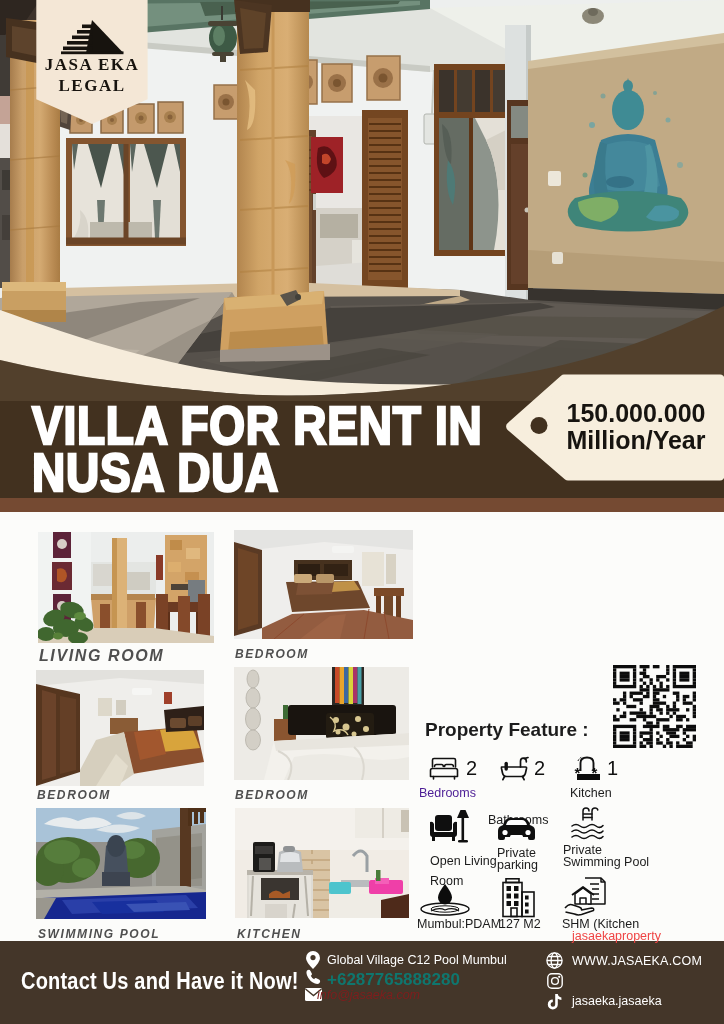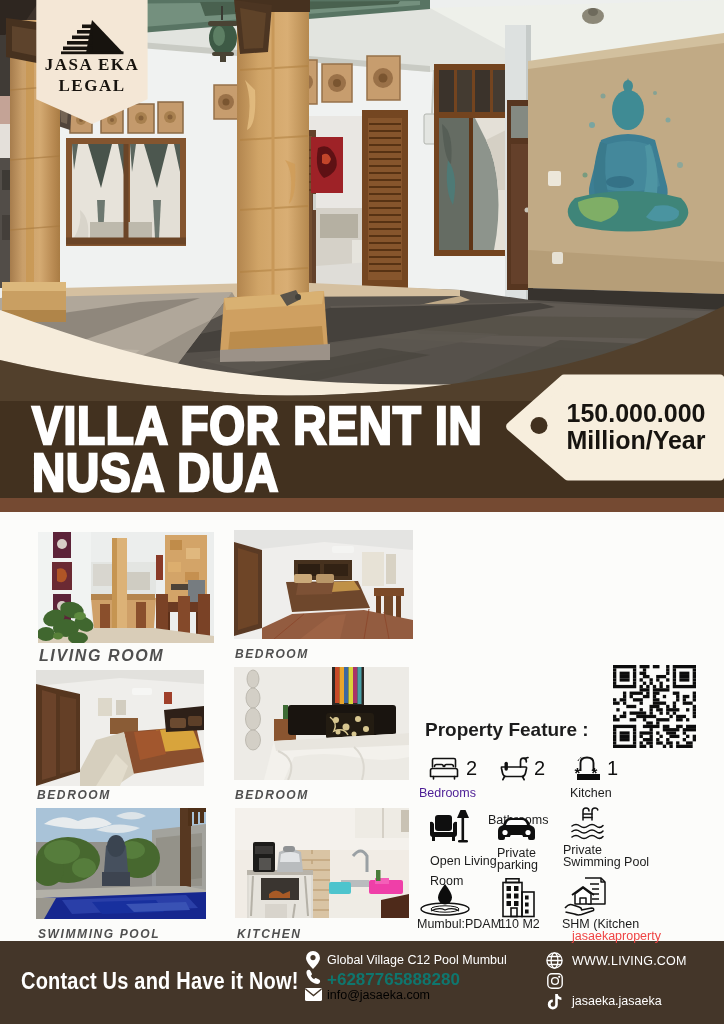--- a/index.html
+++ b/index.html
@@ -897,21 +897,21 @@
     <rect x="8.5" y="15.5" width="4.5" height="5"></rect>
       <rect x="16" y="15.5" width="4.5" height="5"></rect>
     <rect x="8.5" y="23" width="4.5" height="5"></rect>
       <rect x="16" y="23" width="4.5" height="5"></rect>
     <rect x="27" y="17.5" width="3.6" height="4"></rect>
       <rect x="27" y="24.5" width="3.6" height="4"></rect>
     <rect x="27" y="31.5" width="3.6" height="4"></rect>
   </g>
 </svg>
 
-<div class="abs" style="left:499px;top:917px;font-size:12.5px;color:#1c1c1c;">110 M2</div>
+<div class="abs" style="left:499px;top:917px;font-size:12.5px;color:#1c1c1c;">127 M2</div>
 
 <svg class="abs" style="left:563px;top:876px" width="44" height="42" viewBox="0 0 44 42">
   <g fill="none" stroke="#111" stroke-width="1.5" stroke-linejoin="round">
     <path d="M22 2 h16 l4 4 v22 h-17"></path>
     <path d="M38 2 v4 h4"></path>
     <path d="M27 8 h9 M29 13 h7 M29 18 h7 M29 23 h7"></path>
     <path d="M12 18 l8-6 8 6 v10 h-16 z" fill="#fff"></path>
     <path d="M17 28 v-6 h6 v6"></path>
     <path d="M9 19 l11-8 11 8" stroke-width="1.8"></path>
     <path d="M2 32 q4-5 8-3 l6 2 q3 1 2.5 3 l10-2 q3 0 2 2.5 l-12 4 q-4 1-7-.5 l-9-2"></path>
@@ -935,31 +935,31 @@
   <path d="M1 1.5 Q3.5 0 4.5 2 L5.8 4.6 Q6.3 6 4.8 6.8 Q5.8 9.3 8.2 10.2 Q9 8.7 10.4 9.2 L13 10.5 Q15 11.5 13.5 14 Q12 15.5 9 14.5 Q3.5 12.5 1.2 6.8 Q-0.2 3.5 1 1.5Z" fill="#fff"></path>
 </svg>
 
 <div class="abs" style="left:327px;top:970px;color:#0f766e;font-size:17px;font-weight:bold;">+6287765888280</div>
 
 <svg class="abs" style="left:305px;top:988px" width="17" height="13" viewBox="0 0 17 13">
   <rect x="0" y="0" width="17" height="13" rx="1.5" fill="#fff"></rect>
   <path d="M0.5 1 L8.5 7.5 L16.5 1" stroke="#443629" stroke-width="1.4" fill="none"></path>
 </svg>
 
-<div class="abs" style="left:327px;top:988px;color:#000000;font-size:12.5px;">info@jasaeka.com</div>
+<div class="abs" style="left:317px;top:988px;color:#7f1d1d;font-size:12.5px;font-style:italic;">info@jasaeka.com</div>
 
 <svg class="abs" style="left:546px;top:952px" width="17" height="17" viewBox="0 0 17 17">
   <g fill="none" stroke="#fff" stroke-width="1.3">
     <circle cx="8.5" cy="8.5" r="7.6"></circle>
     <ellipse cx="8.5" cy="8.5" rx="3.4" ry="7.6"></ellipse>
     <path d="M1 8.5 h15 M2.2 4.5 h12.6 M2.2 12.5 h12.6"></path>
   </g>
 </svg>
 
-<div class="abs" style="left:572px;top:954px;color:#fff;font-size:12.5px;letter-spacing:.2px;">WWW.LIVING.COM</div>
+<div class="abs" style="left:572px;top:954px;color:#fff;font-size:12.5px;letter-spacing:.2px;">WWW.JASAEKA.COM</div>
 
 <svg class="abs" style="left:547px;top:973px" width="16" height="16" viewBox="0 0 16 16">
   <rect x="0.8" y="0.8" width="14.4" height="14.4" rx="4" fill="none" stroke="#fff" stroke-width="1.4"></rect>
   <circle cx="8" cy="8" r="3.4" fill="none" stroke="#fff" stroke-width="1.4"></circle>
   <circle cx="12.2" cy="3.8" r="1.1" fill="#fff"></circle>
 </svg>
 
 <div class="abs" style="left:572px;top:929px;color:#ef4444;font-size:12.5px;">jasaekaproperty</div>
 
 <svg class="abs" style="left:547px;top:993px" width="16" height="18" viewBox="0 0 16 18">

